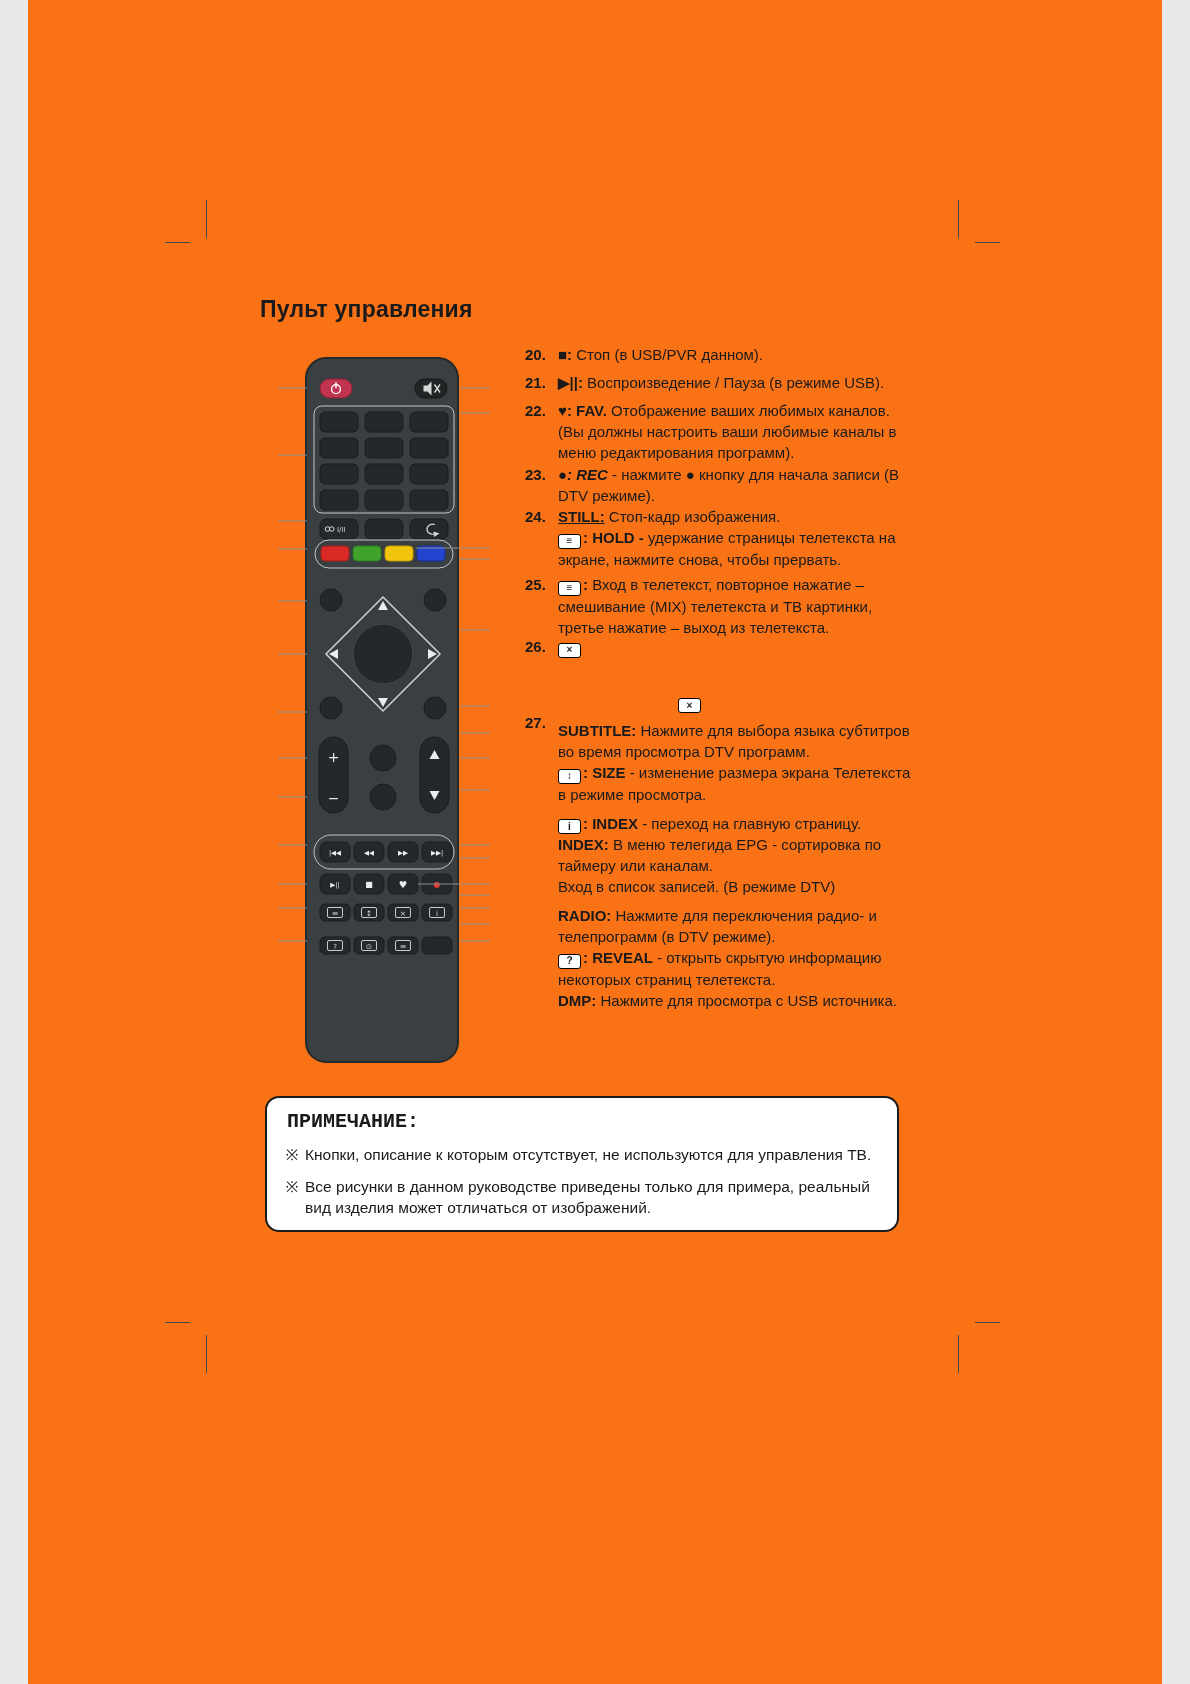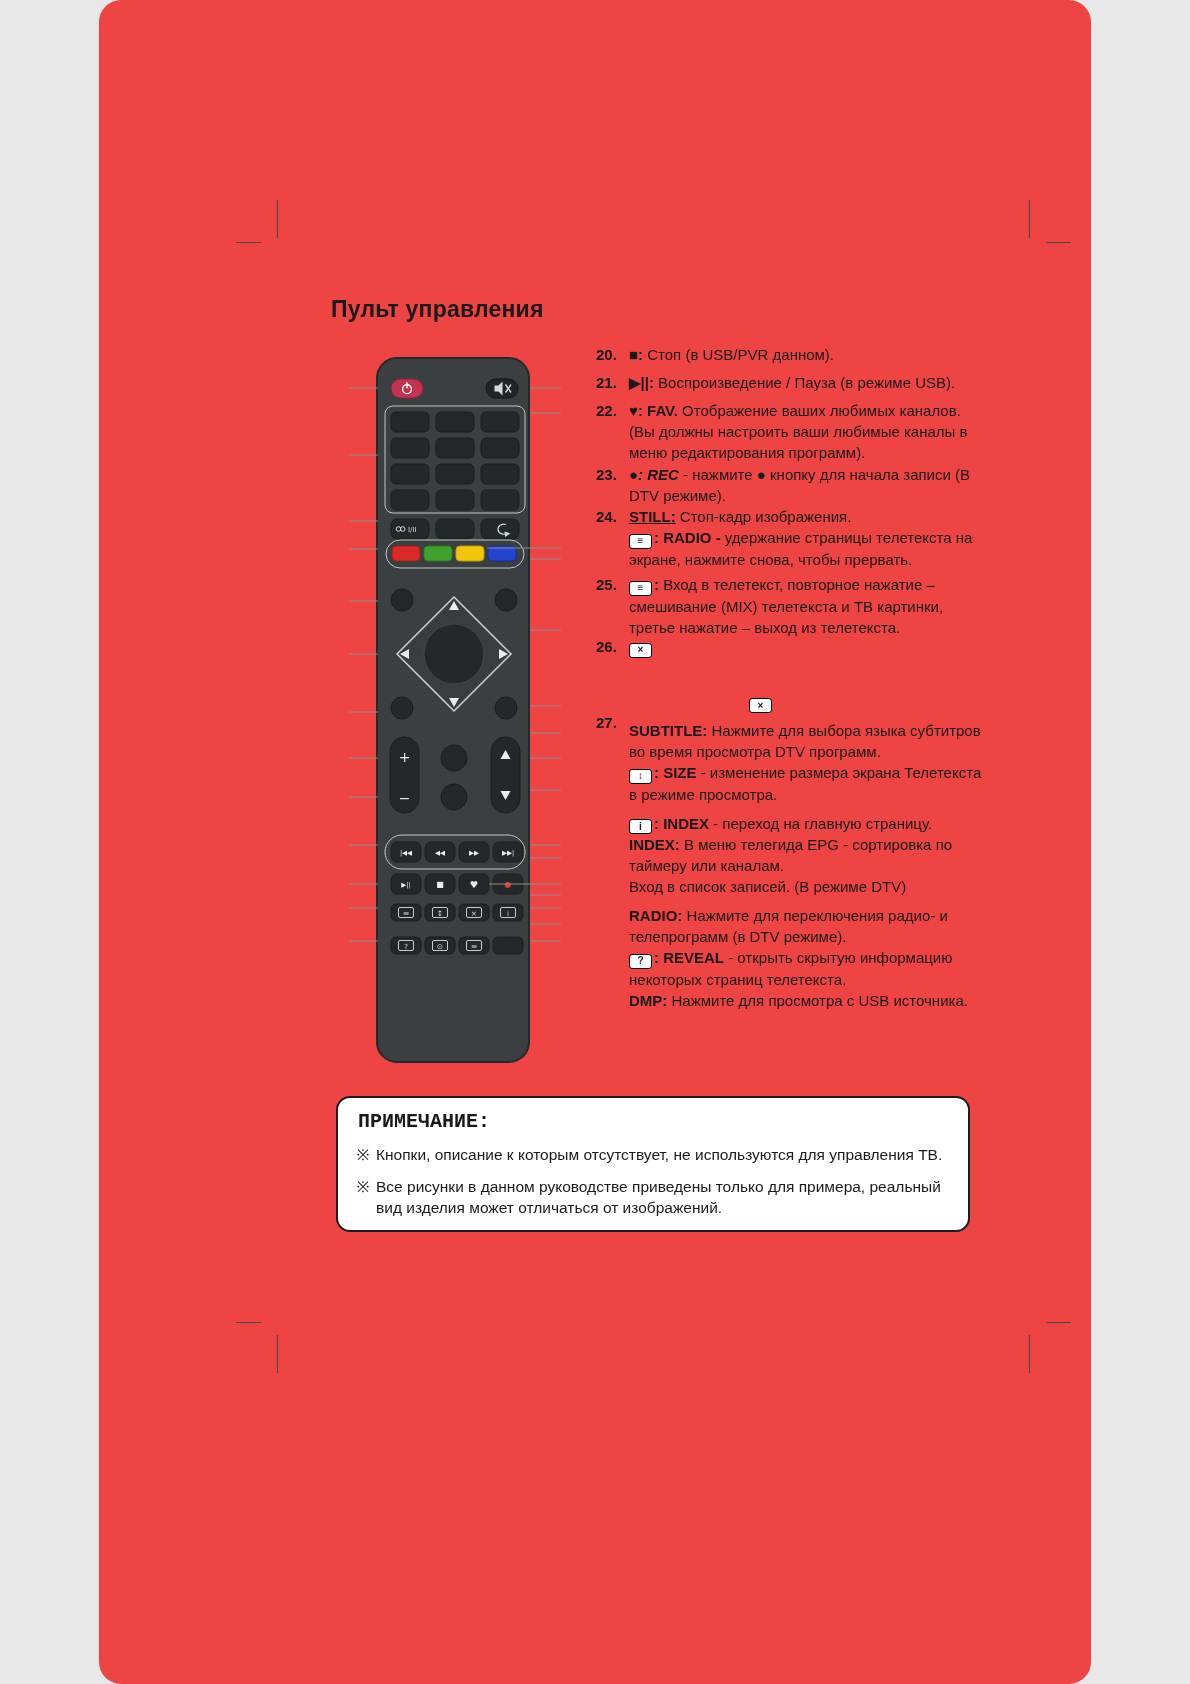--- a/index.html
+++ b/index.html
@@ -1,19 +1,19 @@
 <!DOCTYPE html>
 <html><head>
 <meta charset="utf-8">
 <style>
   html,body { margin:0; padding:0; background:#e8e8e8; }
   .page {
-    position:relative; width:992px; height:1684px; margin:0 auto;
-    background:#ef4444; overflow:hidden;
-    font-family:"Liberation Sans", sans-serif; color:#1a1a1a;border-radius:22px;
+    position:relative; width:1134px; height:1684px; margin:0 auto;
+    background:#f97316; overflow:hidden;
+    font-family:"Liberation Sans", sans-serif; color:#1a1a1a;
   }
   .crop { position:absolute; background:#4a4a4a; }
 
   .title {
     position:absolute; left:232px; top:296px; margin:0;
     font-size:23px; font-weight:bold; letter-spacing:0.2px;
   }
 
   .remote-wrap { position:absolute; left:240px; top:350px; width:230px; height:730px; }
   svg text { font-family:"DejaVu Sans","Liberation Sans",sans-serif; }
@@ -258,21 +258,21 @@
       <div class="item" style="top: 464px;">
         <span class="num">23.</span>
         <div class="body">
           <p class="para"><span class="gicon">●</span><span style="font-weight: bold; font-style: italic;">: REC</span><span> - нажмите </span><span class="gicon">●</span><span> кнопку для начала записи (В DTV режиме).</span></p>
         </div>
       </div>
       <div class="item" style="top: 506px;">
         <span class="num">24.</span>
         <div class="body">
           <p class="para"><span style="font-weight: bold; text-decoration: underline;">STILL:</span><span> Стоп-кадр изображения.</span></p>
-          <p class="para"><span class="ttbox">≡</span><span style="font-weight: bold;">: RADIO -</span><span> удержание страницы телетекста на экране, нажмите снова, чтобы прервать.</span></p>
+          <p class="para"><span class="ttbox">≡</span><span style="font-weight: bold;">: HOLD -</span><span> удержание страницы телетекста на экране, нажмите снова, чтобы прервать.</span></p>
         </div>
       </div>
       <div class="item" style="top: 574px;">
         <span class="num">25.</span>
         <div class="body">
           <p class="para"><span class="ttbox">≡</span><span style="font-weight: bold;">: </span><span>Вход в телетекст, повторное нажатие – смешивание (</span><span style="font-weight: normal;">MIX</span><span>) телетекста и ТВ картинки, третье нажатие – выход из телетекста.</span></p>
         </div>
       </div>
       <div class="item" style="top: 636px;">
         <span class="num">26.</span>

